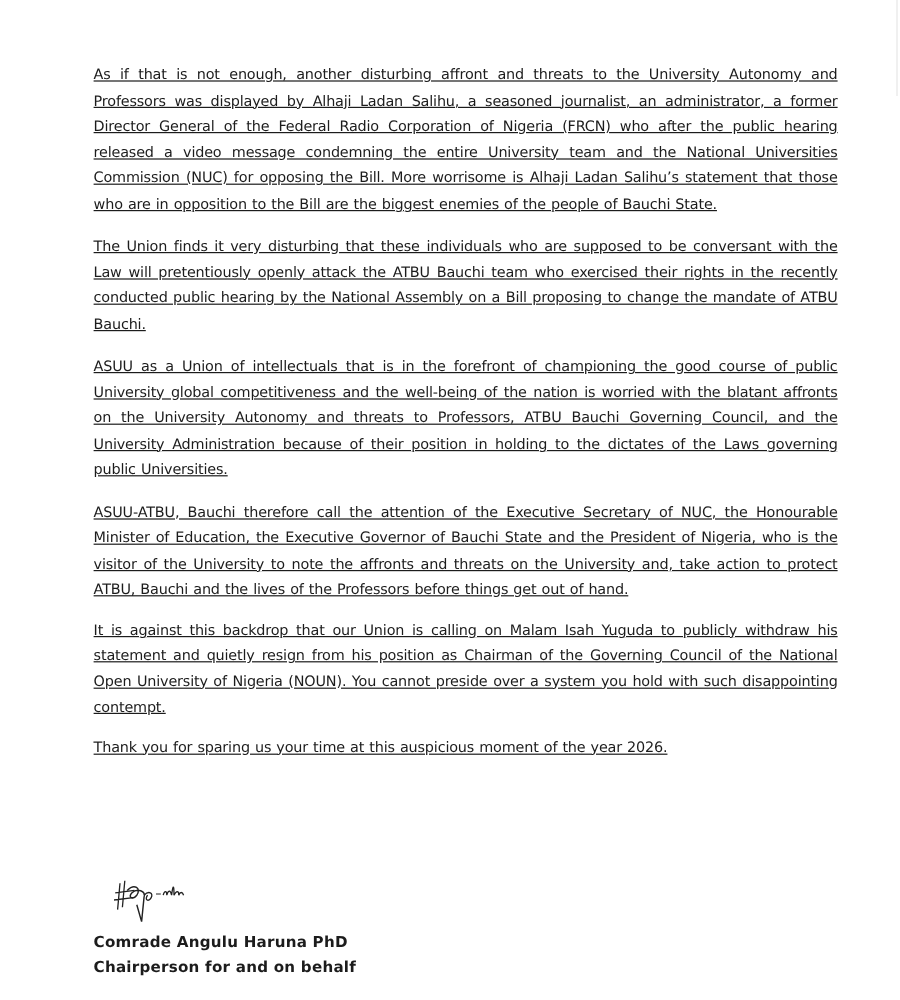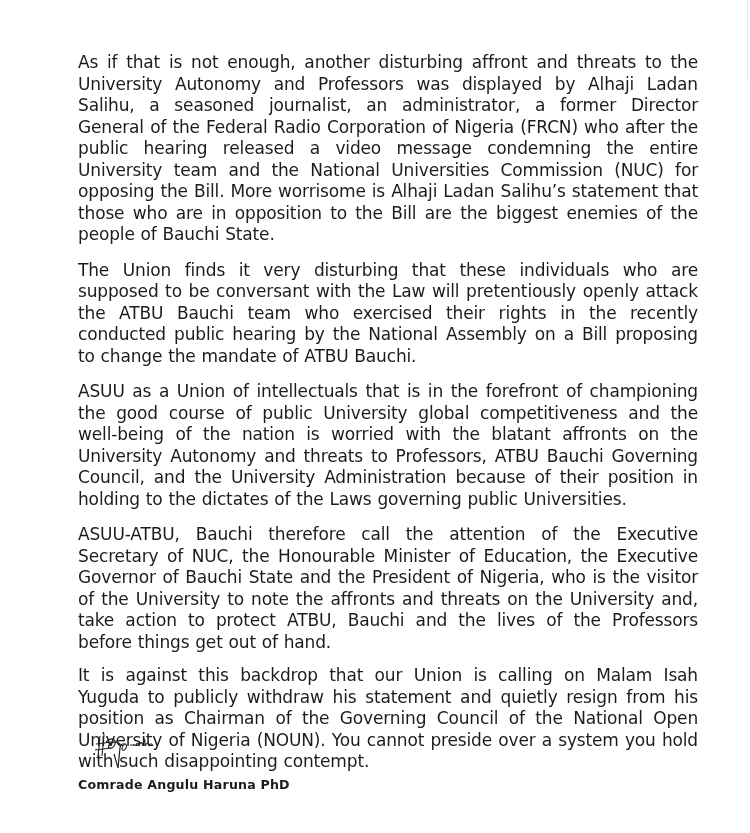--- a/index.html
+++ b/index.html
@@ -15,26 +15,27 @@
       font-family: "DejaVu Sans", sans-serif;
       color: #1c1c1c;
     }
     .page {
       position: absolute;
       left: 78px;
       top: 52px;
       width: 620px;
     }
     .para {
-      font-size: 17px;
+      font-size: 12px;
       line-height: 21.5px;
       text-align: justify;
       margin: 0 0 14px 0;
       letter-spacing: -0.15px;
       word-spacing: 0.6px;
+      text-decoration: underline;
     }
     .para.tight { margin-bottom: 12px; }
     .signature-block {
       position: absolute;
       left: 78px;
       top: 728px;
       width: 300px;
     }
     .signature {
       margin-left: 14px;
@@ -62,26 +63,28 @@
 <body>
 
 <div class="right-edge"></div>
 
 <div class="page">
   <p class="para">As if that is not enough, another disturbing affront and threats to the University Autonomy and Professors was displayed by Alhaji Ladan Salihu, a seasoned journalist, an administrator, a former Director General of the Federal Radio Corporation of Nigeria (FRCN) who after the public hearing released a video message condemning the entire University team and the National Universities Commission (NUC) for opposing the Bill. More worrisome is Alhaji Ladan Salihu’s statement that those who are in opposition to the Bill are the biggest enemies of the people of Bauchi State.</p>
   <p class="para">The Union finds it very disturbing that these individuals who are supposed to be conversant with the Law will pretentiously openly attack the ATBU Bauchi team who exercised their rights in the recently conducted public hearing by the National Assembly on a Bill proposing to change the mandate of ATBU Bauchi.</p>
   <p class="para">ASUU as a Union of intellectuals that is in the forefront of championing the good course of public University global competitiveness and the well-being of the nation is worried with the blatant affronts on the University Autonomy and threats to Professors, ATBU Bauchi Governing Council, and the University Administration because of their position in holding to the dictates of the Laws governing public Universities.</p>
   <p class="para tight">ASUU-ATBU, Bauchi therefore call the attention of the Executive Secretary of NUC, the Honourable Minister of Education, the Executive Governor of Bauchi State and the President of Nigeria, who is the visitor of the University to note the affronts and threats on the University and, take action to protect ATBU, Bauchi and the lives of the Professors before things get out of hand.</p>
   <p class="para tight">It is against this backdrop that our Union is calling on Malam Isah Yuguda to publicly withdraw his statement and quietly resign from his position as Chairman of the Governing Council of the National Open University of Nigeria (NOUN).  You cannot preside over a system you hold with such disappointing contempt.</p>
+  <p class="para">Thank you for sparing us your time at this auspicious moment of the year 2026.</p>
 </div>
 
 <div class="signature-block">
   <div class="signature">
     <svg width="80" height="46" viewBox="0 0 80 46">
       <path d="M8 8 L6 30 M12 6 L10 28 M4 16 L20 14 M3 22 L19 20" stroke="#222" stroke-width="1.1" fill="none"></path>
       <path d="M14 14 C20 8, 26 12, 22 18 C19 22, 14 20, 18 16 C22 12, 30 14, 28 20 L26 40 L22 26" stroke="#222" stroke-width="1.2" fill="none"></path>
       <path d="M28 18 C32 14, 36 16, 34 20 C32 24, 28 22, 31 18" stroke="#222" stroke-width="1.1" fill="none"></path>
       <path d="M38 17 L42 17" stroke="#222" stroke-width="1" fill="none"></path>
       <path d="M44 18 C45 14, 47 14, 47 18 C48 14, 50 13, 51 18 C52 10, 53 8, 53 18 C55 14, 57 14, 57 18 C58 15, 60 15, 61 18" stroke="#222" stroke-width="1.1" fill="none"></path>
     </svg>
   </div>
   <p class="signer-line">Comrade Angulu Haruna PhD</p>
+  <p class="signer-line">Chairperson for and on behalf</p>
 </div>
 
 </body></html>

